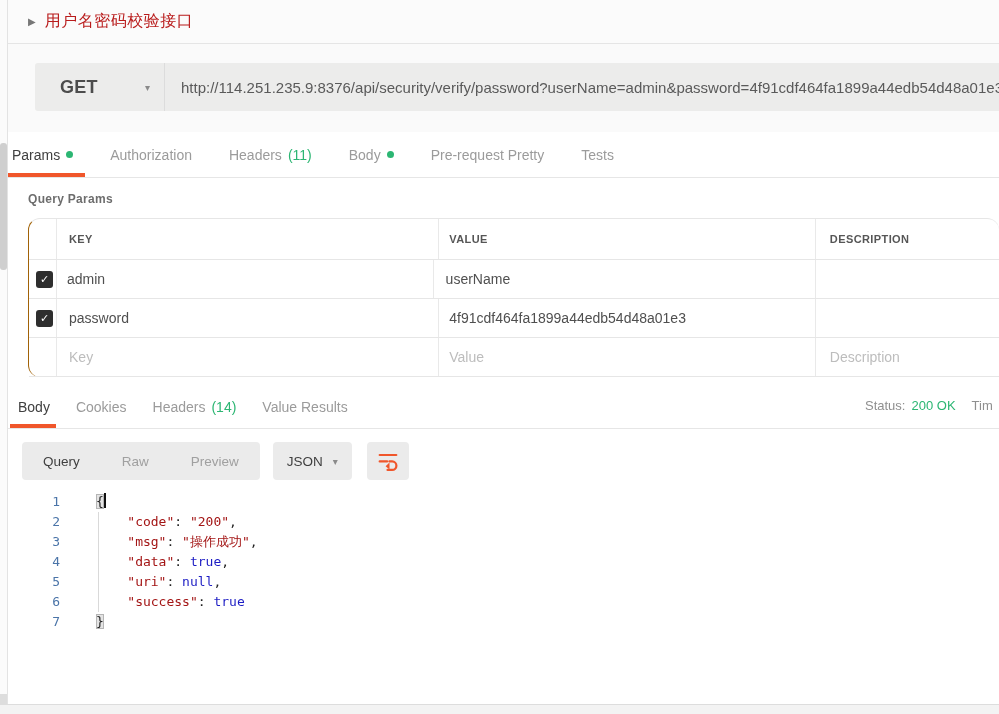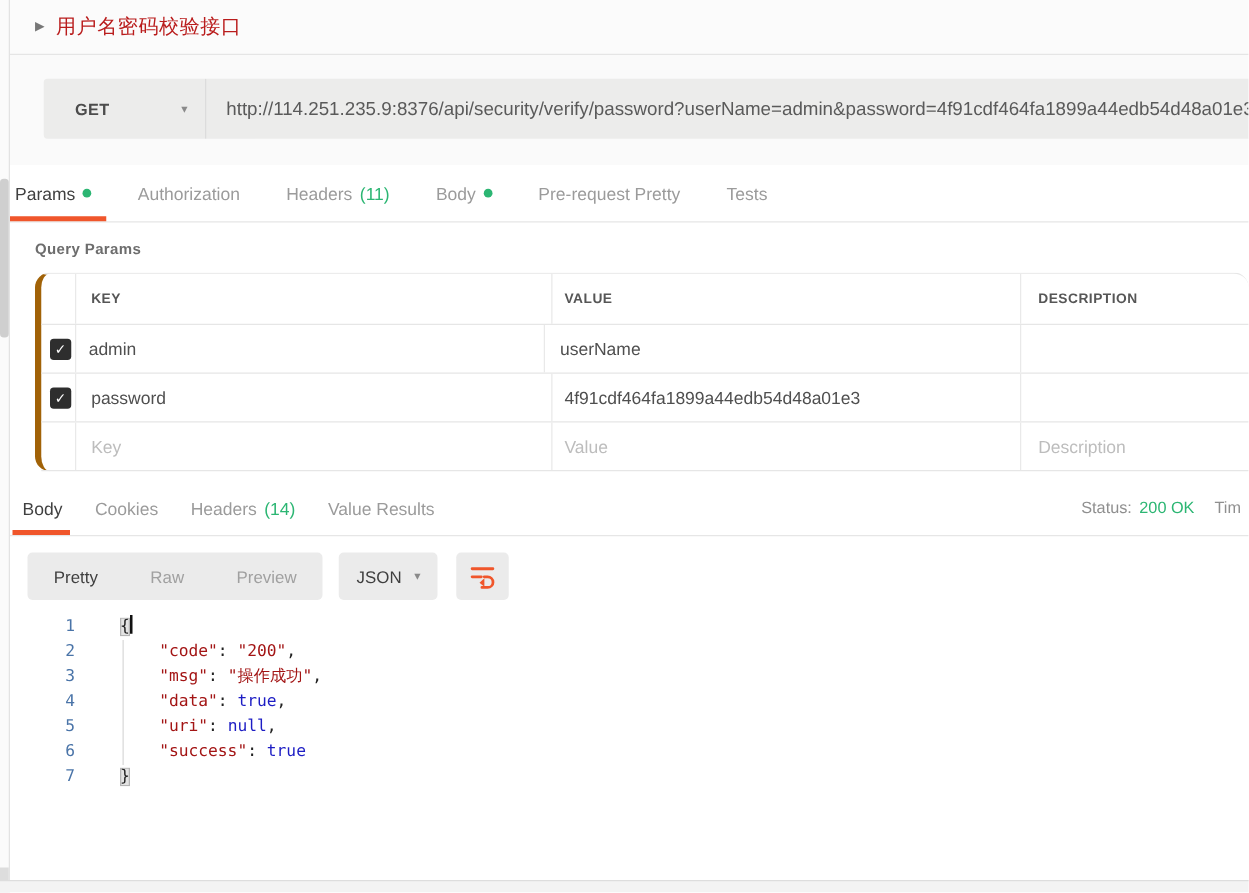--- a/index.html
+++ b/index.html
@@ -18,35 +18,35 @@
 
   
   .title-bar{height:44px;background:#fbfbfb;border-bottom:1px solid #e5e5e5;display:flex;align-items:center;padding-left:20px;box-sizing:border-box;}
   .title-caret{font-size:10px;color:#777;margin-right:9px;}
   .title-text{font-size:16px;font-weight:normal;color:#b91c1c;letter-spacing:.5px;}
 
   
   .url-section{height:88px;background:#fafafa;box-sizing:border-box;padding-top:19px;}
   .url-bar{margin-left:27px;height:48px;display:flex;background:#ececeb;border-radius:3px 0 0 3px;overflow:hidden;}
   .method-select{width:130px;display:flex;align-items:center;justify-content:space-between;padding:0 14px 0 25px;border-right:1px solid #dcdcdc;box-sizing:border-box;cursor:pointer;}
-  .method-label{font-size:13px;color:#4c4c4c;font-weight:bold;letter-spacing:.3px;}
+  .method-label{font-size:18px;color:#4c4c4c;font-weight:bold;letter-spacing:.3px;}
   .select-caret{font-size:10px;color:#8a8a8a;}
   .url-input{flex:1;display:flex;align-items:center;padding-left:16px;font-size:15px;color:#5a5a5a;white-space:nowrap;overflow:hidden;}
 
   
   .req-tabs{height:46px;border-bottom:1px solid #e6e6e6;display:flex;align-items:center;padding-left:4px;gap:37px;box-sizing:border-box;position:relative;}
   .tab{font-size:14px;color:#9b9b9b;display:flex;align-items:center;gap:6px;cursor:pointer;position:relative;height:100%;}
   .tab .dot{width:7px;height:7px;border-radius:50%;background:#2cb673;display:inline-block;}
   .tab .badge{color:#2cb673;}
   .tab.active{color:#404040;}
   .tab.active:after{content:"";position:absolute;left:-6px;right:-12px;bottom:0;height:4px;background:#f0562b;}
 
   
   .qp-label{margin:14px 0 12px 20px;font-size:12px;font-weight:bold;color:#6d6d6d;letter-spacing:.3px;}
-  .qp-table{margin-left:20px;border-top:1px solid #e6e6e6;border-left:5px solid #a16207;box-sizing:border-box;border-radius:12px;}
+  .qp-table{margin-left:20px;border-top:1px solid #e6e6e6;border-left:1px solid #a16207;box-sizing:border-box;border-radius:12px;}
   .qp-row{display:flex;border-bottom:1px solid #e6e6e6;align-items:stretch;}
   .qp-cell{box-sizing:border-box;border-right:1px solid #e9e9e9;display:flex;align-items:center;overflow:hidden;white-space:nowrap;}
   .col-cb{width:30px;justify-content:flex-start;padding-left:7px;}
   .col-key{width:419px;padding-left:12px;}
   .col-value{width:413px;padding-left:10px;}
   .col-desc{width:200px;padding-left:14px;border-right:none;}
   .qp-header .qp-cell{height:40px;font-size:11px;font-weight:bold;color:#565656;letter-spacing:.4px;}
   .qp-data .qp-cell{height:38px;font-size:14px;color:#4f4f4f;}
   .qp-placeholder .qp-cell{color:#bdbdbd;}
   .checkbox{width:17px;height:17px;background:#2e2e2e;border-radius:3px;display:flex;align-items:center;justify-content:center;color:#fff;font-size:11px;font-weight:bold;cursor:pointer;}
@@ -184,21 +184,21 @@
 
     <div class="status-line">
       <span class="status-label">Status:</span>
       <span class="status-value">200 OK</span>
       <span class="time-label">Tim</span>
     </div>
   </div>
 
   <div class="resp-toolbar">
     <div class="seg-group">
-      <span class="seg active">Pretty</span>
+      <span class="seg active">Query</span>
       <span class="seg">Raw</span>
       <span class="seg">Preview</span>
     </div>
     <div class="lang-select">
       <span class="lang-label">JSON</span>
       <span class="select-caret">▾</span>
     </div>
     <div class="wrap-btn">
       <svg width="24" height="24" viewBox="0 0 26 26">
         <g stroke="#f0562b" stroke-width="2.4" fill="none" stroke-linecap="round">

